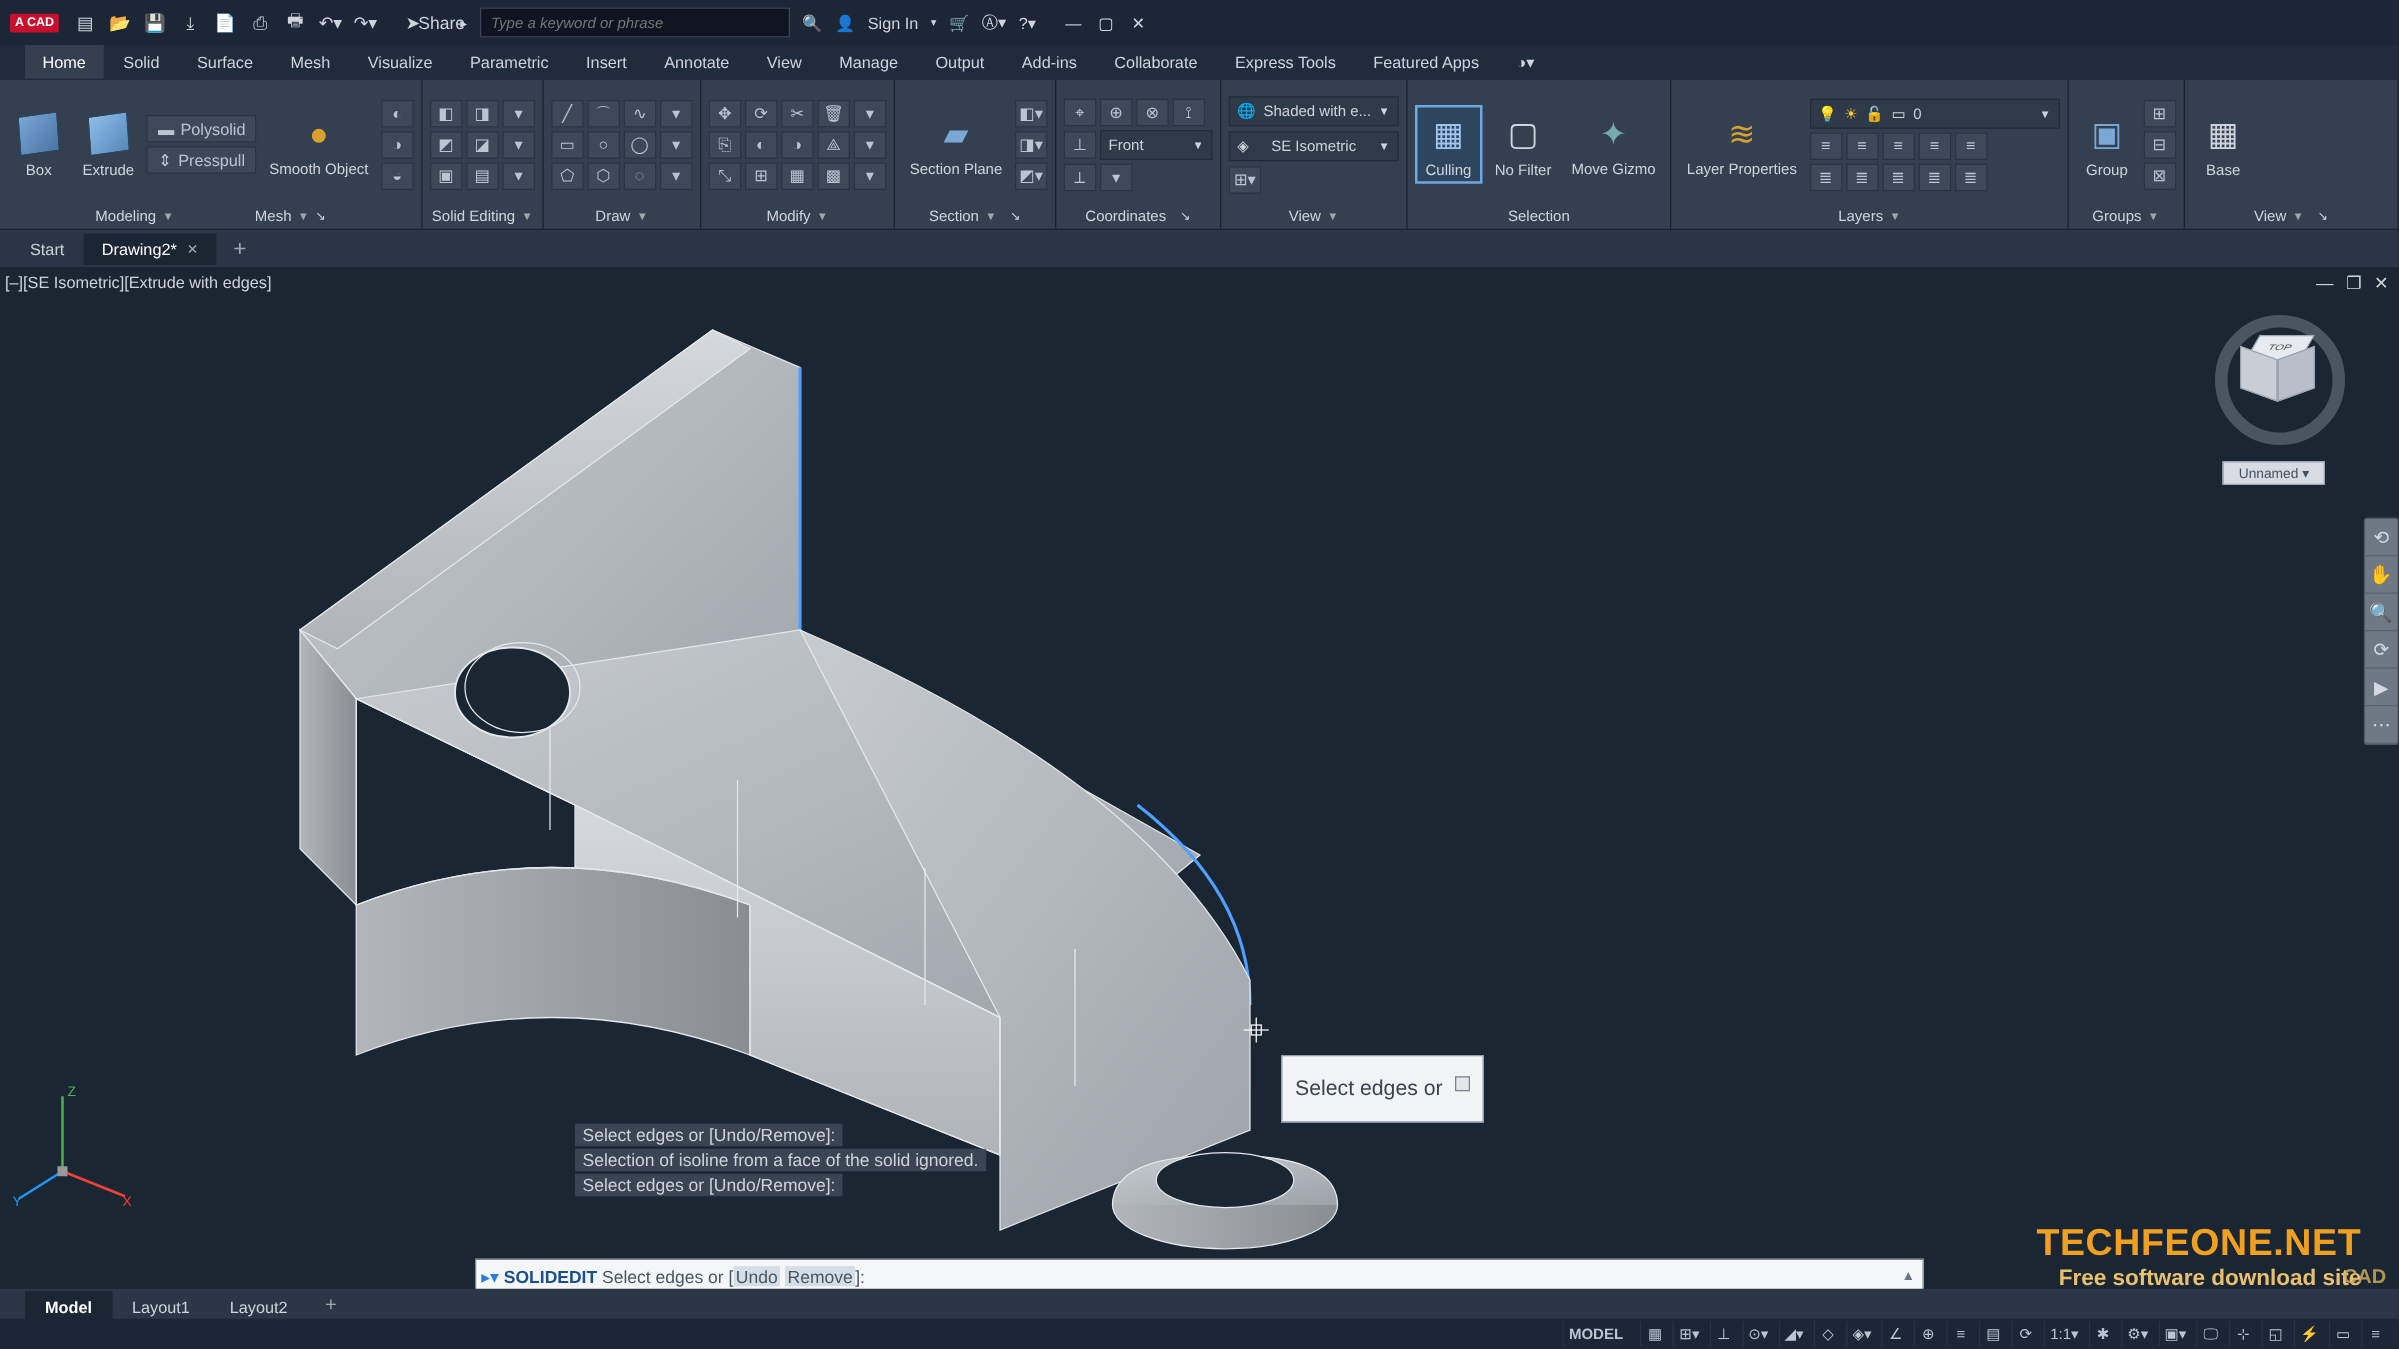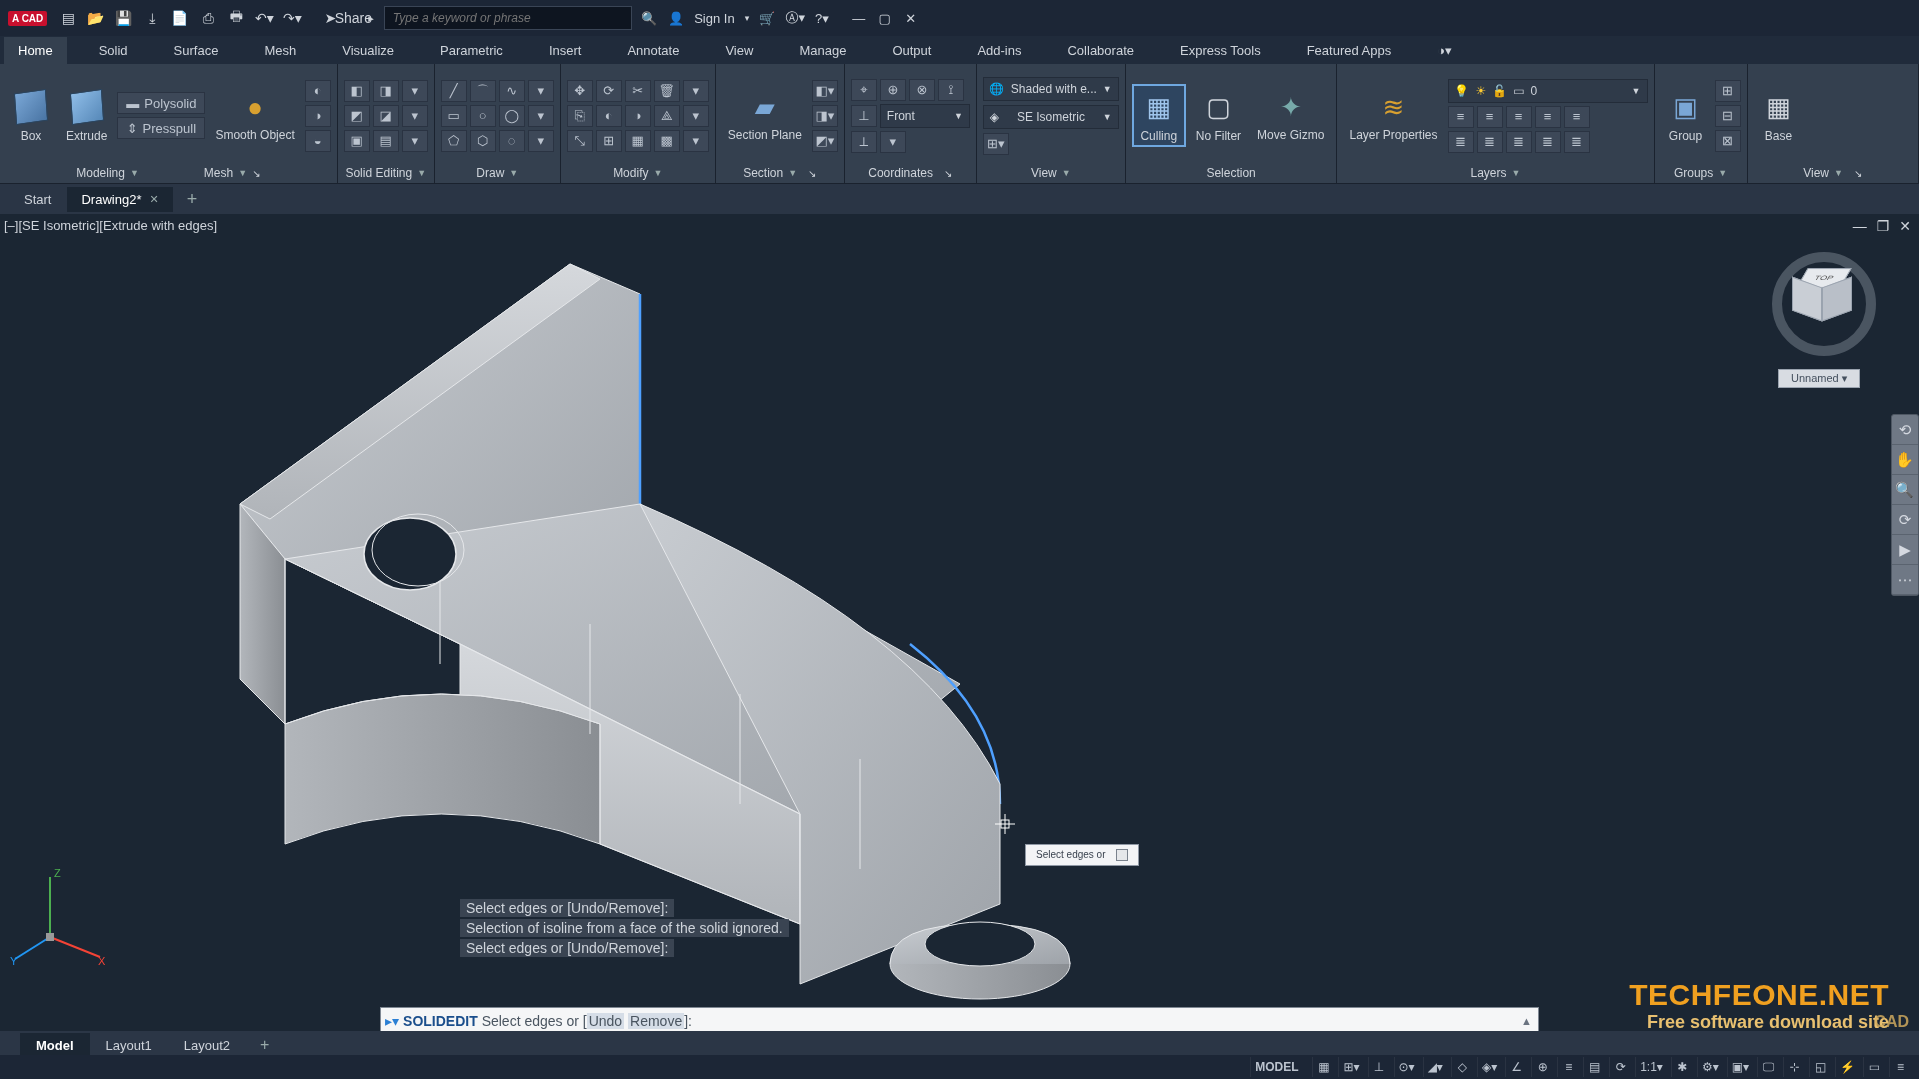--- a/index.html
+++ b/index.html
@@ -7,21 +7,21 @@
 .titlebar{height:36px;background:#1c2636;display:flex;align-items:center;color:#d0d5dc;font-size:13px}
 .titlebar .logo{background:#c8102e;color:#fff;font-weight:bold;font-size:10px;padding:2px 4px;margin:0 6px 0 8px;border-radius:2px}
 .titlebar .qat{display:flex;gap:10px;align-items:center;padding:0 6px}
 .titlebar .qat span{width:18px;height:18px;display:flex;align-items:center;justify-content:center;color:#cfd4db;font-size:14px;cursor:pointer}
 .titlebar .share{color:#4fb7ff;margin-left:10px;display:flex;align-items:center;gap:5px;cursor:pointer}
 .titlebar .center{flex:1;text-align:center;color:#cfd4db}
 .titlebar .right{display:flex;align-items:center;gap:10px;padding-right:8px}
 .titlebar .search{background:#0e1520;border:1px solid #3a4556;height:24px;width:248px;color:#7f8a99;font-style:italic;padding:0 8px;font-size:12px}
 .titlebar .win{display:flex;gap:6px;margin-left:10px}
 .titlebar .win span{width:20px;text-align:center;cursor:pointer}
-.ribbon-tabs{height:28px;background:#202b3b;display:flex;align-items:center;padding-left:4px;gap:18px}
+.ribbon-tabs{height:28px;background:#202b3b;display:flex;align-items:flex-start;padding-left:20px;gap:2px}
 .ribbon-tabs .tab{padding:6px 14px;color:#cfd4db;font-size:13px;cursor:pointer}
 .ribbon-tabs .tab.active{background:#34404f;color:#fff}
 .ribbon{height:120px;background:#34404f;display:flex;border-bottom:1px solid #1a222e}
 .ribbon .panel{border-right:1px solid #1a222e;display:flex;flex-direction:column;padding:4px 6px 0 6px}
 .ribbon .panel .body{flex:1;display:flex;align-items:center;gap:4px}
 .ribbon .panel .title{text-align:center;color:#cfd4db;font-size:12px;padding:3px 0;display:flex;justify-content:center;align-items:center;gap:5px;cursor:pointer}
 .ribbon .panel .title .arr{font-size:9px;color:#9aa}
 .bigbtn{display:flex;flex-direction:column;align-items:center;justify-content:center;color:#cfd4db;font-size:12px;padding:2px 6px;cursor:pointer;gap:3px;min-width:46px}
 .bigbtn .ico{width:38px;height:38px;display:flex;align-items:center;justify-content:center;font-size:26px}
 .stk{display:flex;flex-direction:column;gap:3px}
@@ -46,21 +46,21 @@
 .viewcube .cub .f{position:absolute;background:#c9ced5;border:1px solid #9aa3af;color:#555;font-size:9px;display:flex;align-items:center;justify-content:center}
 .viewcube .cub .top{width:44px;height:28px;transform:skewX(-30deg) scaleY(.7);left:6px;top:-6px;background:#e7eaee}
 .viewcube .cub .front{width:30px;height:34px;left:-4px;top:12px;transform:skewY(20deg)}
 .viewcube .cub .side{width:30px;height:34px;left:26px;top:12px;transform:skewY(-20deg);background:#b9bfc8}
 .viewcube .tag{position:absolute;left:14px;bottom:-24px;background:#d8dce2;color:#45505e;font-size:11px;padding:2px 12px;border:1px solid #9aa3af}
 .navbar{position:absolute;right:0;top:200px;width:28px;background:#6f7885;border:1px solid #4e5763;border-radius:3px;display:flex;flex-direction:column}
 .navbar span{height:30px;display:flex;align-items:center;justify-content:center;color:#d5d9e0;font-size:15px;border-bottom:1px solid #5a636f;cursor:pointer}
 .ucs{position:absolute;left:10px;bottom:70px}
 .cmdhist{position:absolute;left:460px;bottom:80px;font-family:Consolas,monospace;font-size:14px;color:#cfd4db}
 .cmdhist div{background:rgba(64,74,88,.85);padding:1px 6px;margin-top:2px;display:inline-block}
-.tooltip{position:absolute;left:1025px;top:630px;background:#f3f4f6;border:1px solid #8f98a5;color:#3a434f;font-size:10px;padding:4px 10px;display:flex;align-items:flex-start;gap:10px}
+.tooltip{position:absolute;left:1025px;top:630px;background:#f3f4f6;border:1px solid #8f98a5;color:#3a434f;font-size:17px;padding:16px 10px;display:flex;align-items:flex-start;gap:10px}
 .tooltip .sq{width:12px;height:12px;border:1px solid #7a828d;background:#e5e7ea}
 .cmdline{position:absolute;left:380px;right:380px;bottom:44px;height:28px;background:#f5f6f7;border:1px solid #7f8893;display:flex;align-items:center;font-family:Consolas,monospace;font-size:14px;color:#333}
 .cmdline .ic{color:#2a7fd4;padding:0 4px}
 .cmdline .cmd{font-weight:bold;color:#1a4e8c}
 .cmdline .opt{color:#4a5560}
 .cmdline .kw{background:#d5dde7;padding:0 2px}
 .cmdline .up{margin-left:auto;margin-right:6px;color:#6a7380;cursor:pointer;font-size:11px}
 .cmdhandles{position:absolute;left:384px;bottom:46px;display:flex;gap:6px;color:#aeb5bf;font-size:14px}
 .cmdhandles span{cursor:pointer}
 .layouts{position:absolute;left:0;right:0;bottom:20px;height:28px;background:#2b3646;display:flex;align-items:center;padding-left:20px}

